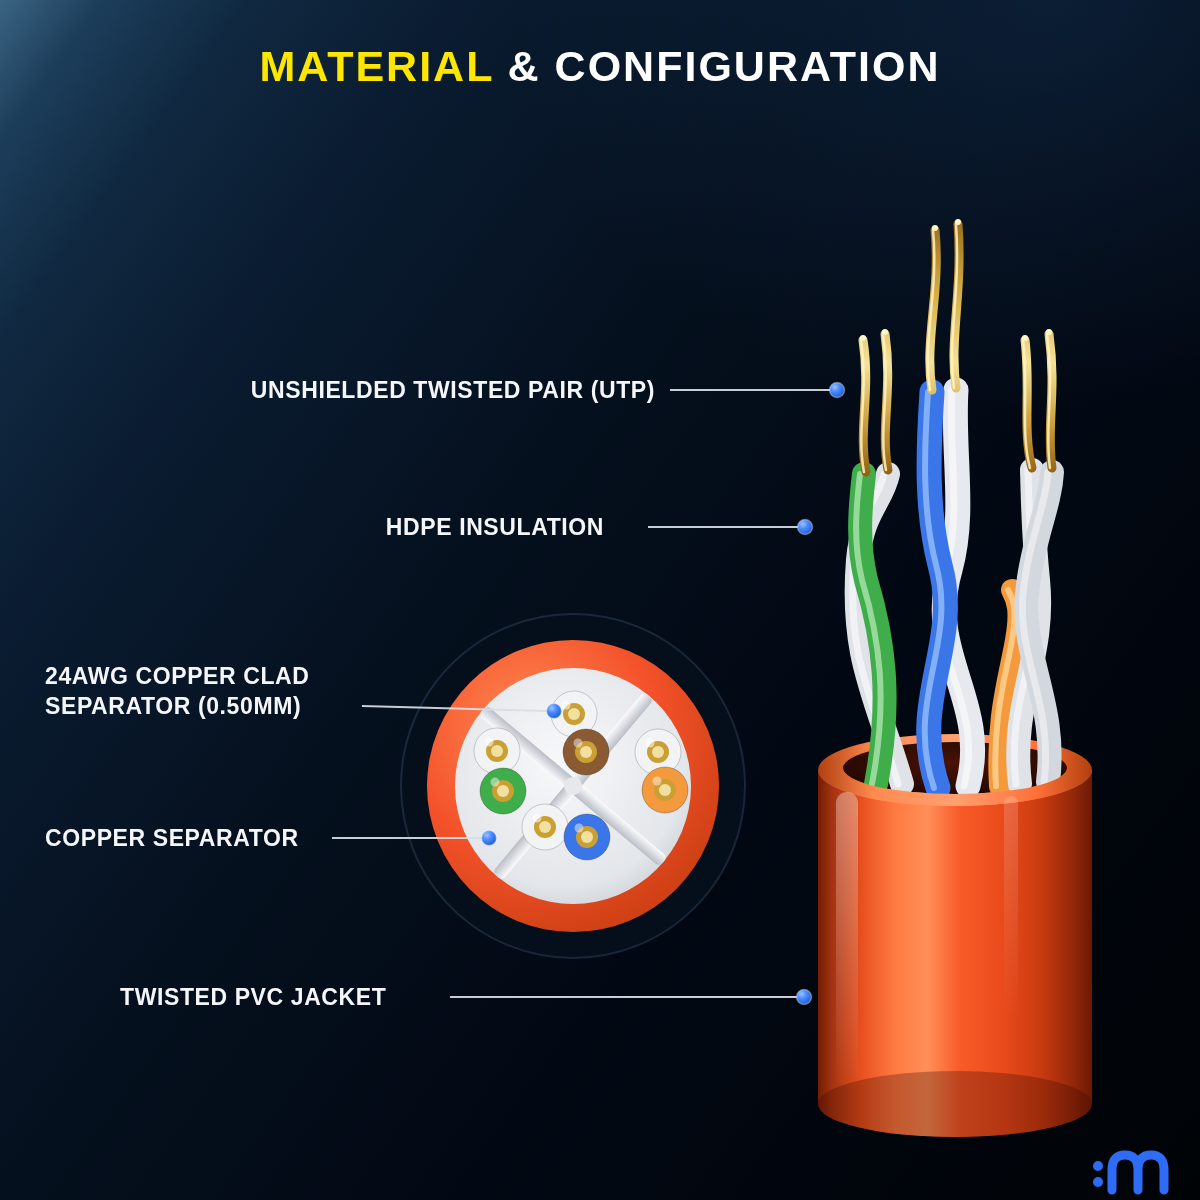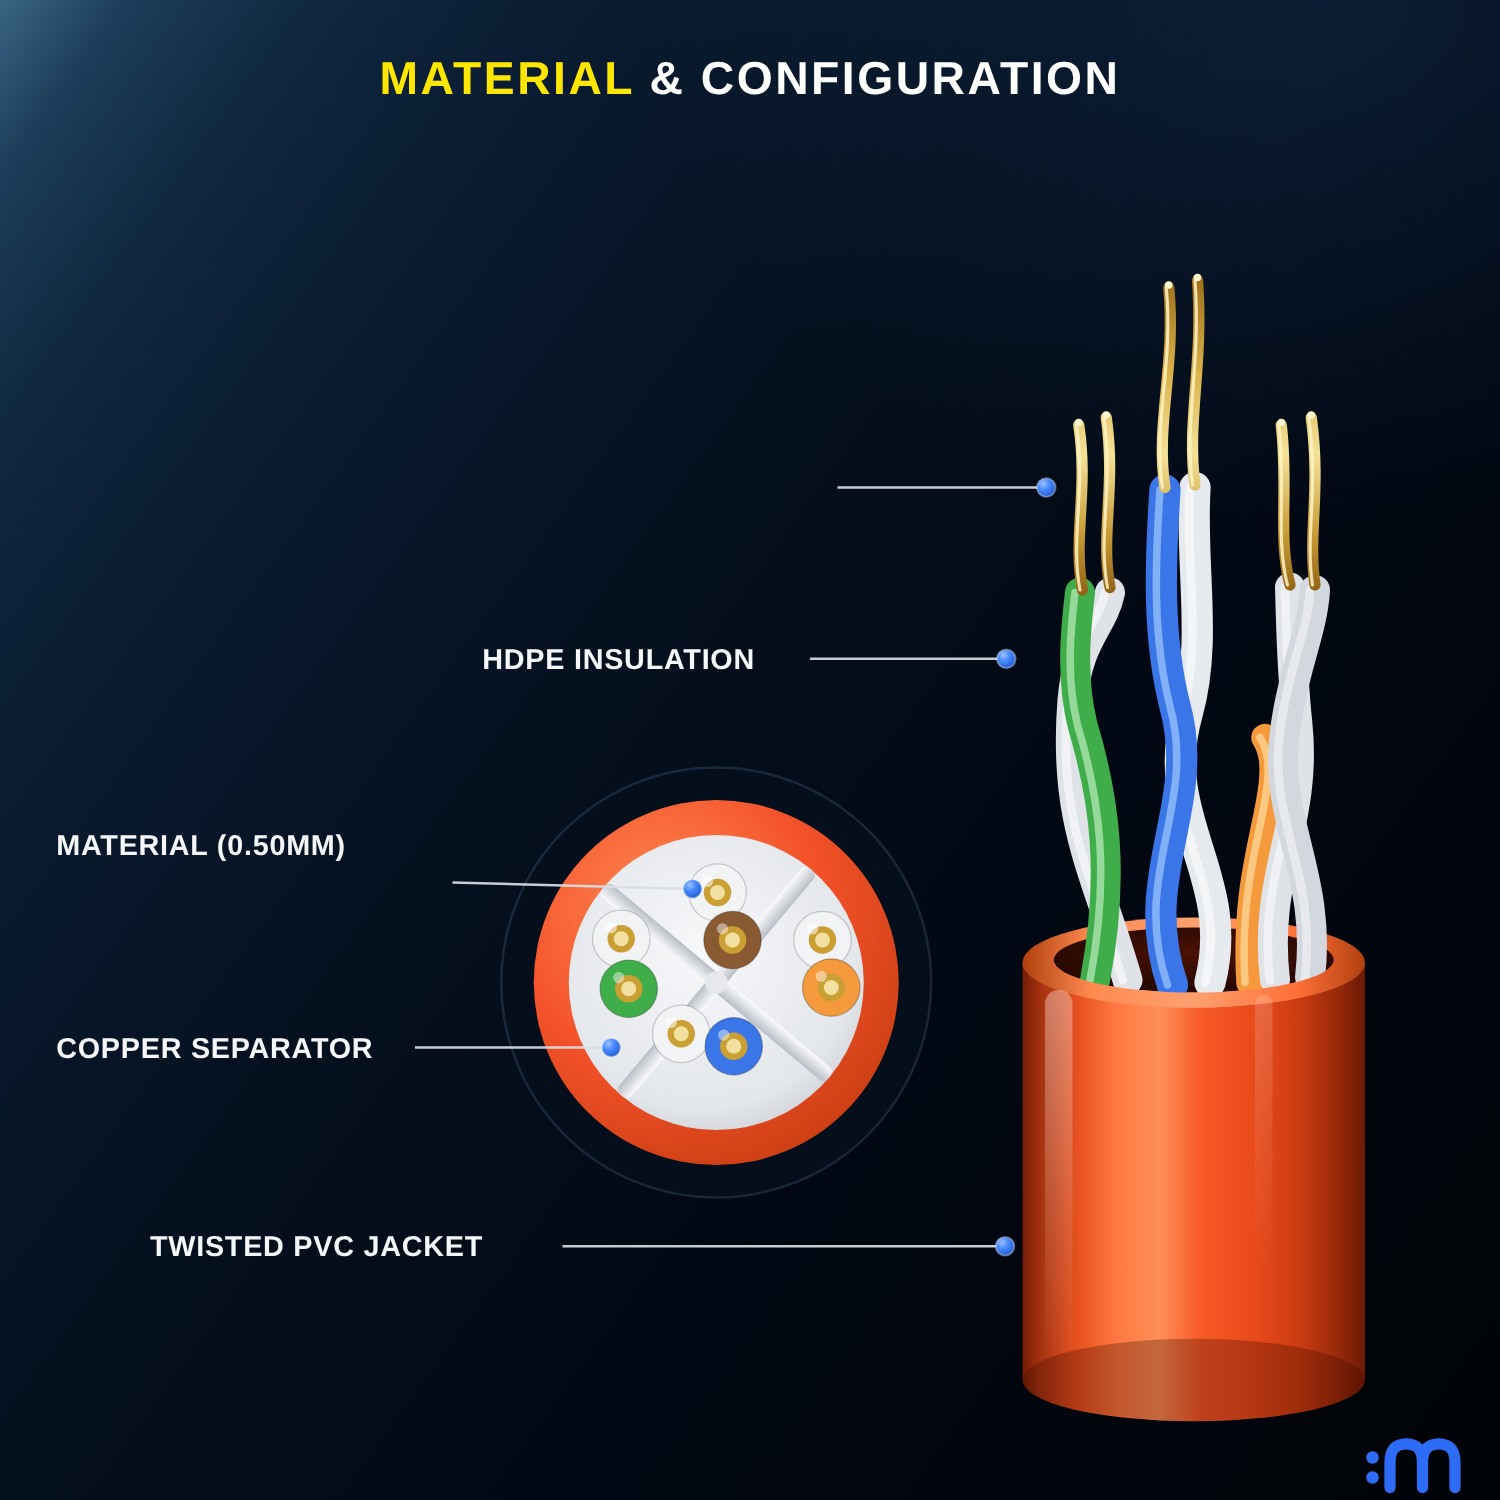--- a/index.html
+++ b/index.html
@@ -6,21 +6,21 @@
   .stage{
     position:relative;width:1200px;height:1200px;overflow:hidden;
     font-family:"Liberation Sans","DejaVu Sans",sans-serif;
     background:
       radial-gradient(900px 700px at 88% 0%, rgba(30,70,115,.30), rgba(0,0,0,0) 60%),
       linear-gradient(126deg,#3a6483 0%,#1c3d5a 5%,#102941 12%,#0a1c31 22%,#05101e 42%,#020813 65%,#000306 100%);
   }
   .layer{position:absolute;left:0;top:0;width:1200px;height:1200px;}
   .title{
     position:absolute;top:42px;left:0;width:100%;margin:0;text-align:center;
-    font-size:37px;font-weight:800;letter-spacing:2px;color:#ffffff;z-index:6;
+    font-size:43px;font-weight:800;letter-spacing:2px;color:#ffffff;z-index:6;
   }
   .t-hl{color:#ffe600;}
   .lbl{
     position:absolute;color:#f4f6f9;font-size:23px;font-weight:800;
     letter-spacing:.6px;line-height:30px;white-space:nowrap;z-index:5;
   }
   #lbl-utp{top:375px;right:545px;}
   #lbl-hdpe{top:512px;right:596px;}
   #lbl-cca{top:661px;left:45px;}
   #lbl-cross{top:823px;left:45px;}
@@ -251,23 +251,25 @@
       <circle cx="489" cy="838" r="7.5"></circle>
       <circle cx="804" cy="997" r="7.5"></circle>
     </g>
   </svg>
 
   <h1 class="title">
     <span class="t-hl">MATERIAL</span>
     <span>&amp; CONFIGURATION</span>
   </h1>
 
+  <div class="lbl" id="lbl-utp">UNSHIELDED TWISTED PAIR (UTP)</div>
   <div class="lbl" id="lbl-hdpe">HDPE INSULATION</div>
   <div class="lbl" id="lbl-cca">
-    <div>MATERIAL (0.50MM)</div>
+    <div>24AWG COPPER CLAD</div>
+    <div>SEPARATOR (0.50MM)</div>
   </div>
   <div class="lbl" id="lbl-cross">COPPER SEPARATOR</div>
   <div class="lbl" id="lbl-pvc">TWISTED PVC JACKET</div>
 
   <svg class="logo" width="84" height="58" viewBox="0 0 84 58">
     <circle cx="8" cy="28" r="5" fill="#2e6cf6"></circle>
     <circle cx="8" cy="44" r="5" fill="#2e6cf6"></circle>
     <path d="M22,52 V32 Q22,17 35,17 Q48,17 48,32 V52 M48,32 Q48,17 61,17 Q74,17 74,32 V52" fill="none" stroke="#2e6cf6" stroke-width="9" stroke-linecap="round" stroke-linejoin="round"></path>
   </svg>
 

